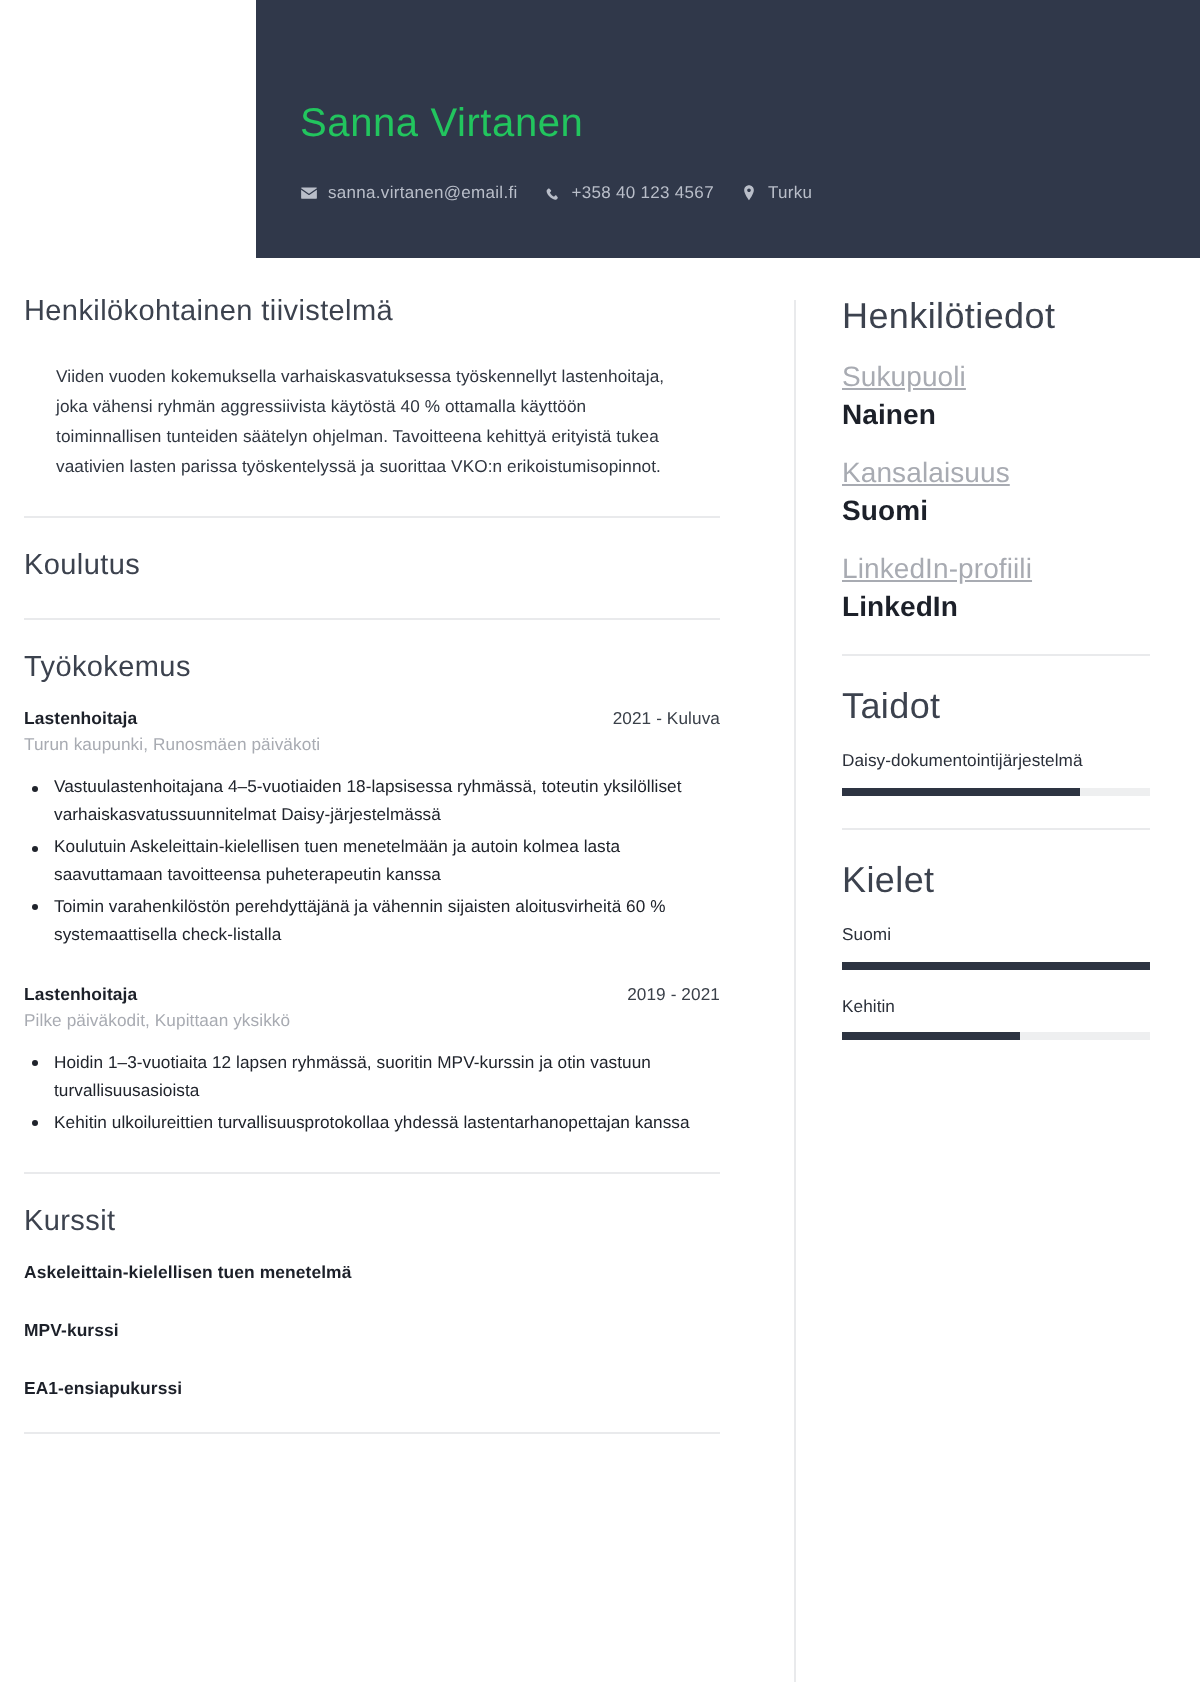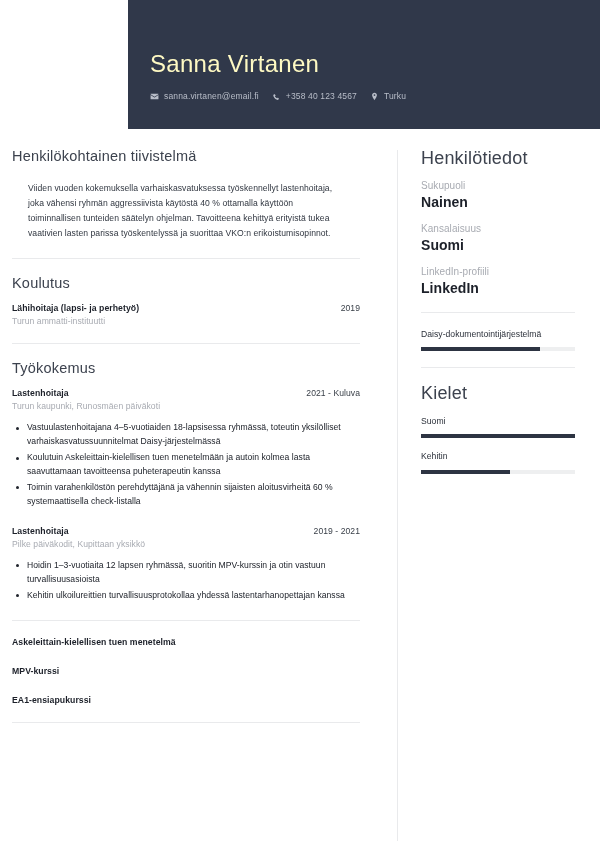--- a/index.html
+++ b/index.html
@@ -24,24 +24,24 @@
     width: 472px;
     height: 129px;
     background: #30384a;
     box-sizing: border-box;
     padding: 0 0 0 22px;
   }
   .name {
     position: absolute;
     left: 22px;
     top: 52px;
-    font-size: 24px;
+    font-size: 20px;
     font-weight: 400;
     letter-spacing: 0.3px;
-    color: #fef9c3;
+    color: #22c55e;
     line-height: 1;
   }
   .contact-row {
     position: absolute;
     left: 22px;
     top: 91px;
     display: flex;
     align-items: center;
     gap: 13px;
     font-size: 8.5px;
@@ -182,24 +182,25 @@
     color: #1c2029;
     margin-bottom: 19px;
     letter-spacing: 0.05px;
   }
   .course:last-child { margin-bottom: 0; }
 
   
   .info-block { margin-bottom: 13px; }
   .info-block:last-child { margin-bottom: 0; }
   .info-label {
-    font-size: 10px;
+    font-size: 14px;
     color: #a8abb2;
     letter-spacing: 0.05px;
     margin-bottom: 3px;
+    text-decoration: underline;
   }
   .info-value {
     font-size: 14px;
     color: #1c2029;
     font-weight: bold;
     letter-spacing: 0.05px;
   }
 
   .skill { margin-bottom: 12px; }
   .skill:last-child { margin-bottom: 0; }
@@ -268,27 +269,20 @@
 
     <section>
       <h2 class="sec">Henkilökohtainen tiivistelmä</h2>
       <p class="summary">Viiden vuoden kokemuksella varhaiskasvatuksessa työskennellyt lastenhoitaja, joka vähensi ryhmän aggressiivista käytöstä 40 % ottamalla käyttöön toiminnallisen tunteiden säätelyn ohjelman. Tavoitteena kehittyä erityistä tukea vaativien lasten parissa työskentelyssä ja suorittaa VKO:n erikoistumisopinnot.</p>
     </section>
 
     <div class="hr"></div>
 
     <section>
       <h2 class="sec">Koulutus</h2>
-      <div class="entry">
-        <div class="entry-head">
-          <span class="entry-title">Lähihoitaja (lapsi- ja perhetyö)</span>
-          <span class="entry-date">2019</span>
-        </div>
-        <div class="entry-sub">Turun ammatti-instituutti</div>
-      </div>
     </section>
 
     <div class="hr"></div>
 
     <section>
       <h2 class="sec">Työkokemus</h2>
 
       <div class="entry">
         <div class="entry-head">
           <span class="entry-title">Lastenhoitaja</span>
@@ -313,20 +307,21 @@
         <ul class="bullets">
           <li>Hoidin 1–3-vuotiaita 12 lapsen ryhmässä, suoritin MPV-kurssin ja otin vastuun turvallisuusasioista</li>
           <li>Kehitin ulkoilureittien turvallisuusprotokollaa yhdessä lastentarhanopettajan kanssa</li>
         </ul>
       </div>
     </section>
 
     <div class="hr"></div>
 
     <section>
+      <h2 class="sec">Kurssit</h2>
       <div class="course">Askeleittain-kielellisen tuen menetelmä</div>
       <div class="course">MPV-kurssi</div>
       <div class="course">EA1-ensiapukurssi</div>
     </section>
 
     <div class="hr"></div>
 
   </div>
 
   <div class="col-right">
@@ -346,20 +341,21 @@
 
       <div class="info-block">
         <div class="info-label">LinkedIn-profiili</div>
         <div class="info-value">LinkedIn</div>
       </div>
     </section>
 
     <div class="hr-r"></div>
 
     <section>
+      <h2 class="sec-r">Taidot</h2>
       <div class="skill">
         <div class="skill-name">Daisy-dokumentointijärjestelmä</div>
         <div class="bar-track">
           <div class="bar-fill" style="width: 77%;"></div>
         </div>
       </div>
     </section>
 
     <div class="hr-r"></div>
 

